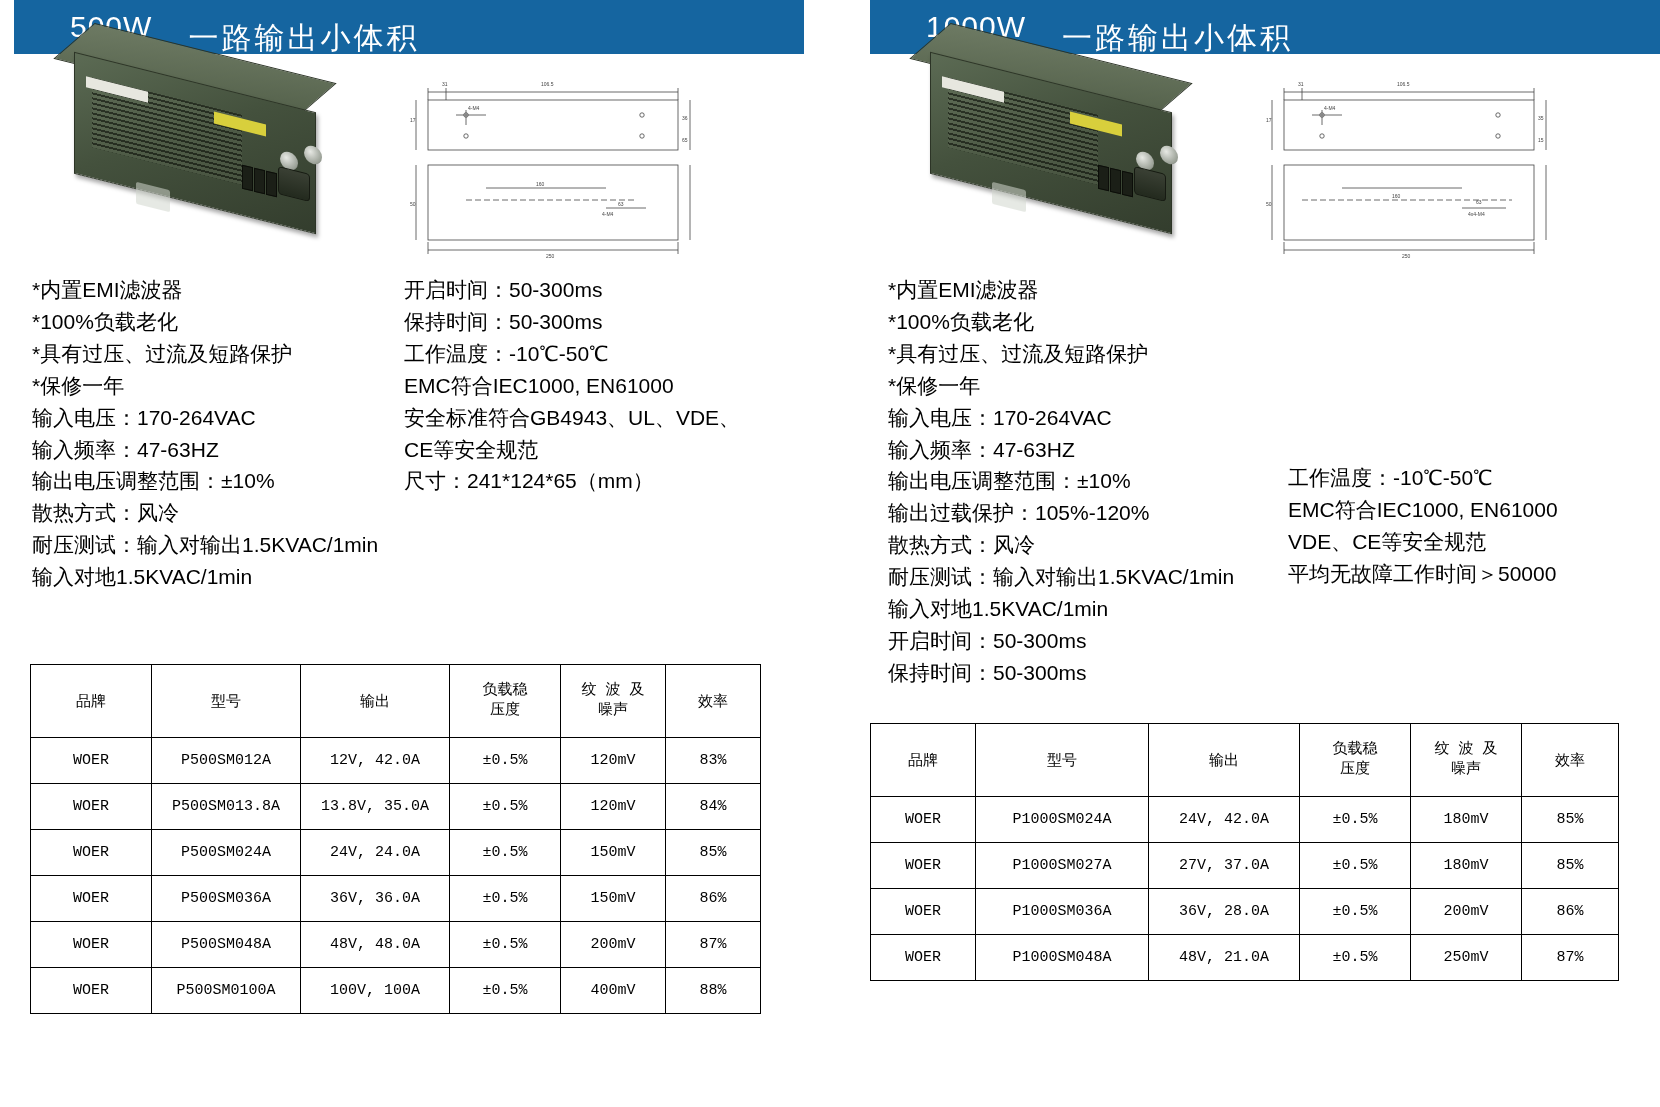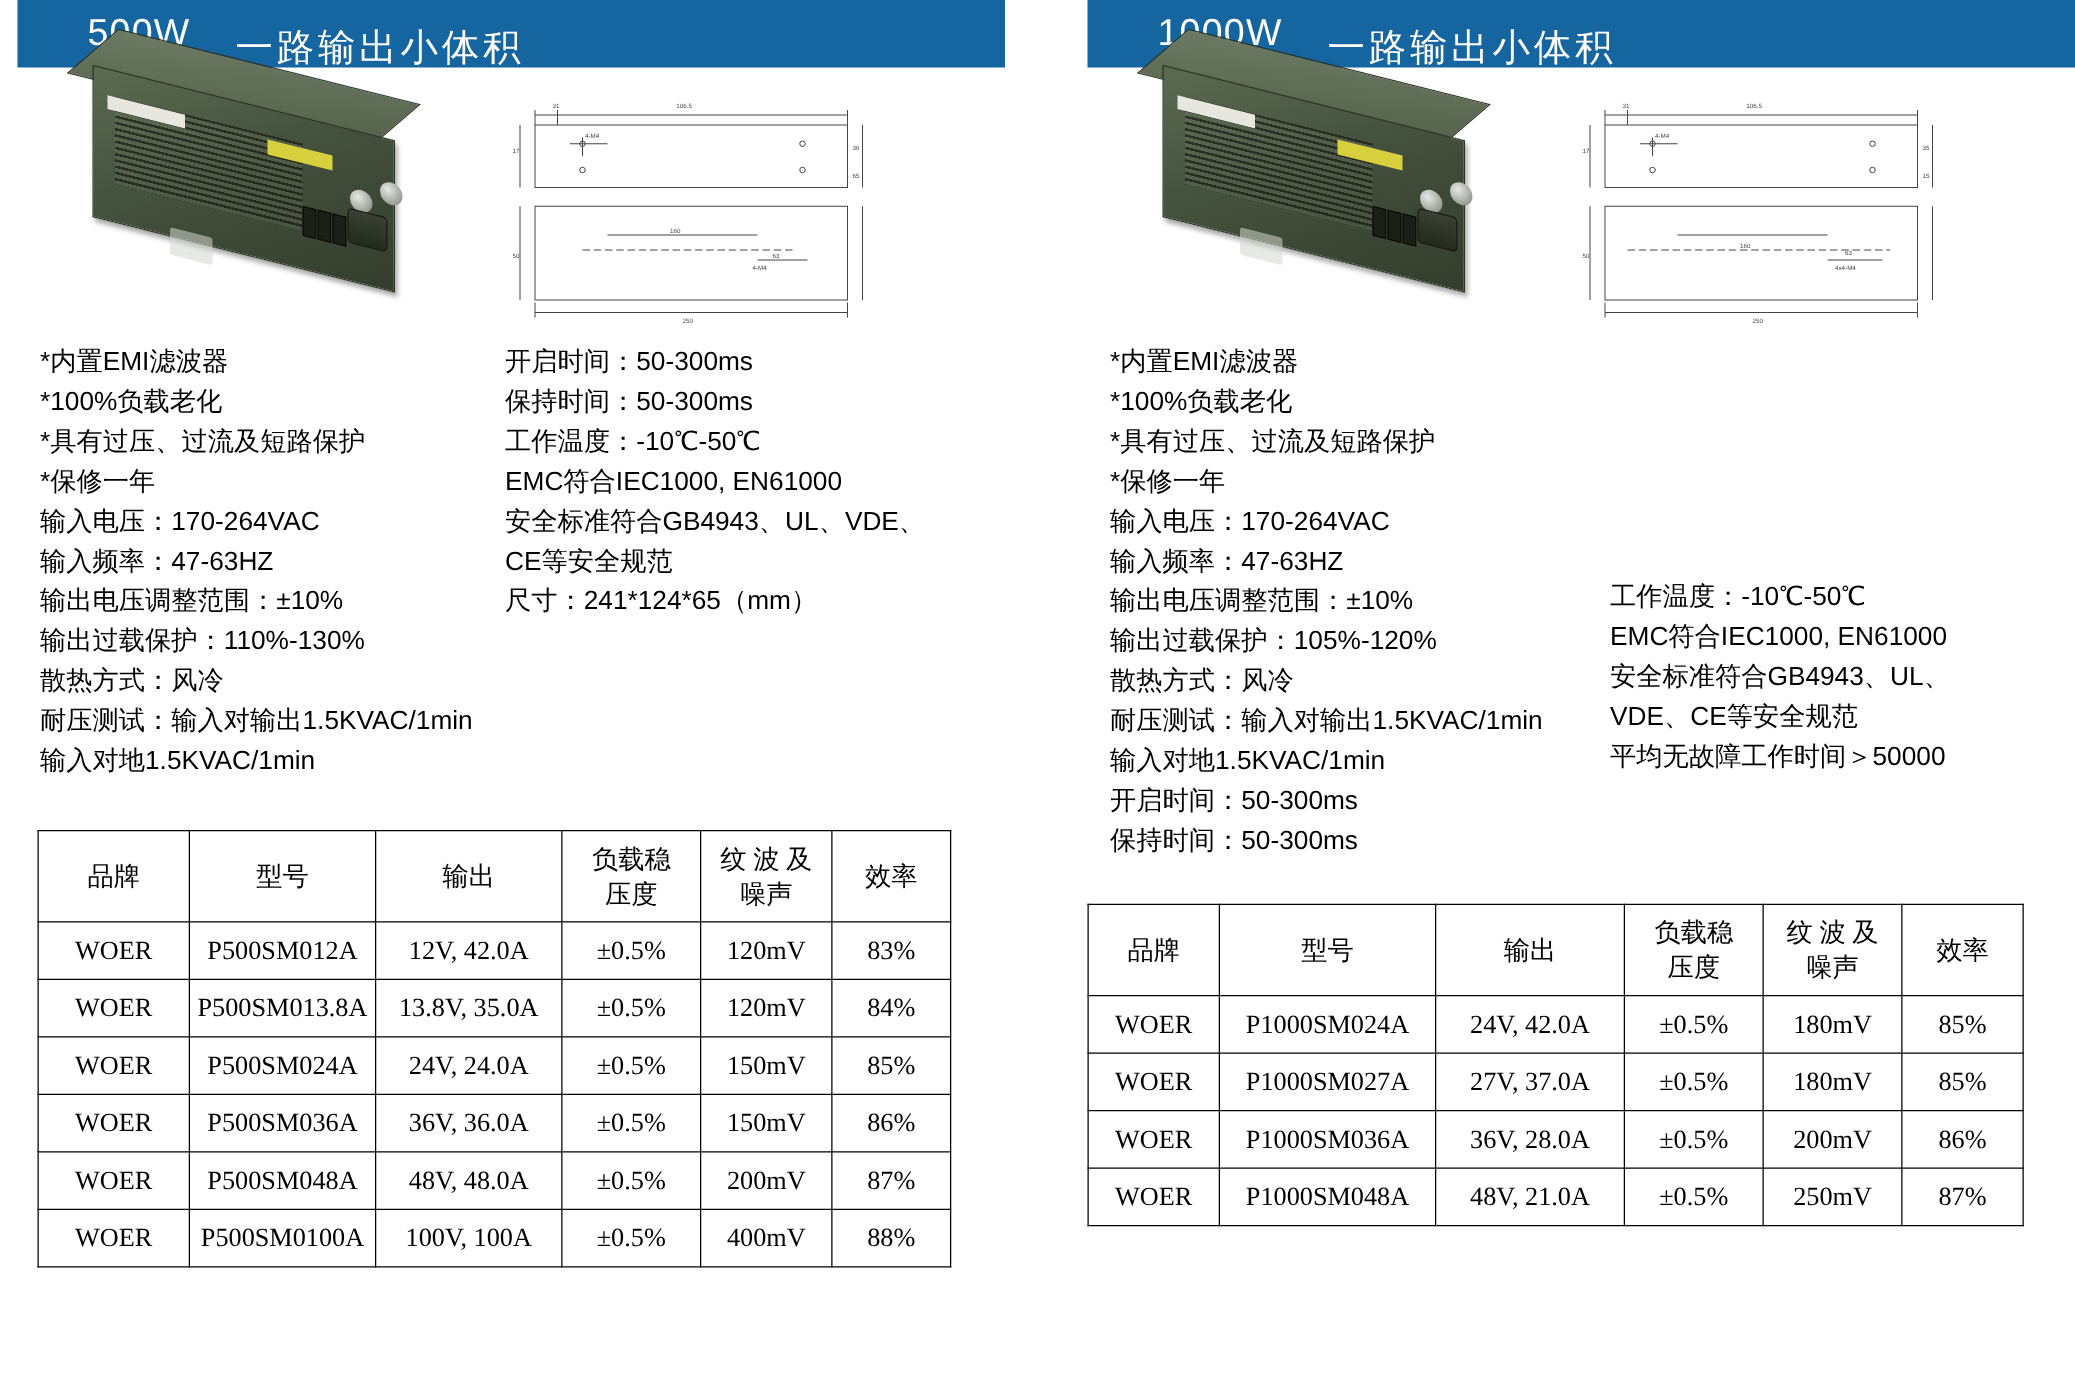--- a/index.html
+++ b/index.html
@@ -178,22 +178,22 @@
   .col-a { left: 18px; top: 0; }
   .col-b { left: 390px; top: 0; }
 
   .specs-right .col-a { left: 18px; top: 0; }
   .specs-right .col-b { left: 418px; top: 188px; }
   .specs-right .col-b p { white-space: normal; width: 320px; }
 
   
   table.spec-table {
     border-collapse: collapse;
-    font-family: Liberation Serif, serif;
-    font-size: 21px;
+    font-family: Liberation Mono, monospace;
+    font-size: 15px;
     background: #fff;
   }
   table.spec-table th,
   table.spec-table td {
     border: 1px solid #000;
     text-align: center;
     vertical-align: middle;
     padding: 0;
   }
   table.spec-table th {
@@ -302,21 +302,20 @@
 
     <div class="specs" style="height:380px;">
       <div class="col col-a">
         <p>*内置EMI滤波器</p>
         <p>*100%负载老化</p>
         <p>*具有过压、过流及短路保护</p>
         <p>*保修一年</p>
         <p>输入电压：170-264VAC</p>
         <p>输入频率：47-63HZ</p>
         <p>输出电压调整范围：±10%</p>
-        <p>输出过载保护：110%-130%</p>
         <p>散热方式：风冷</p>
         <p>耐压测试：输入对输出1.5KVAC/1min</p>
         <p>输入对地1.5KVAC/1min</p>
       </div>
       <div class="col col-b">
         <p>开启时间：50-300ms</p>
         <p>保持时间：50-300ms</p>
         <p>工作温度：-10℃-50℃</p>
         <p>EMC符合IEC1000, EN61000</p>
         <p>安全标准符合GB4943、UL、VDE、</p>
@@ -480,21 +479,20 @@
         <p>输出过载保护：105%-120%</p>
         <p>散热方式：风冷</p>
         <p>耐压测试：输入对输出1.5KVAC/1min</p>
         <p>输入对地1.5KVAC/1min</p>
         <p>开启时间：50-300ms</p>
         <p>保持时间：50-300ms</p>
       </div>
       <div class="col col-b">
         <p>工作温度：-10℃-50℃</p>
         <p>EMC符合IEC1000, EN61000</p>
-        <p>安全标准符合GB4943、UL、</p>
         <p>VDE、CE等安全规范</p>
         <p>平均无故障工作时间＞50000</p>
       </div>
     </div>
 
     <div class="tbl-wrap-right">
       <table class="spec-table">
         <thead>
           <tr>
             <th class="c-brand-r">品牌</th>

